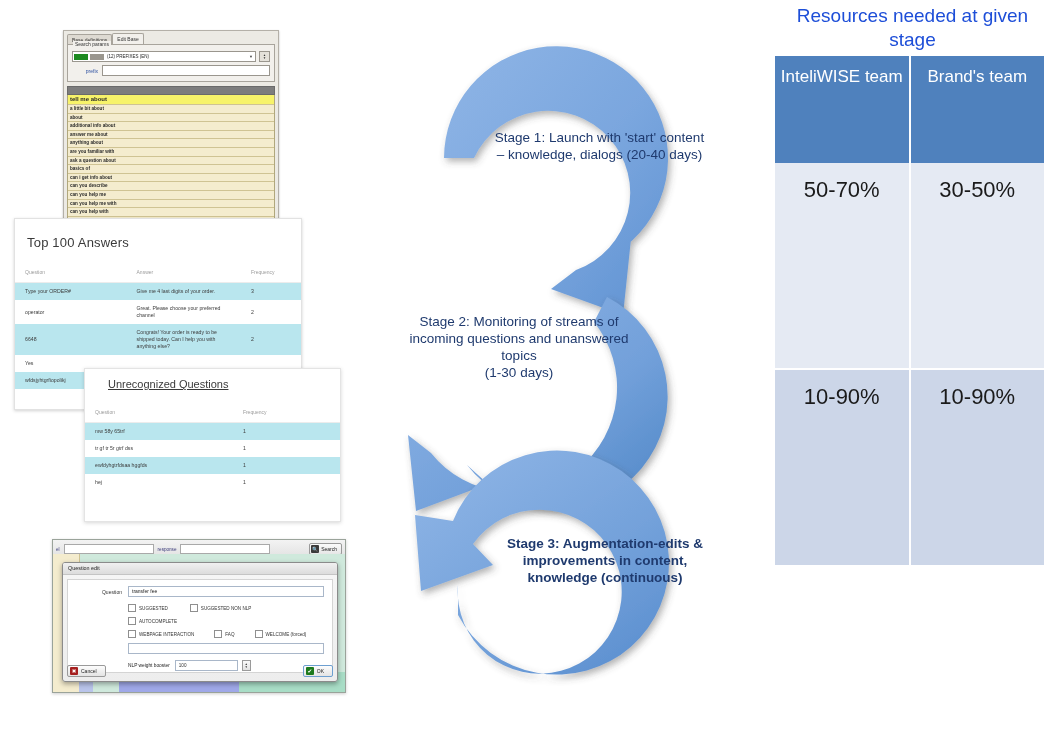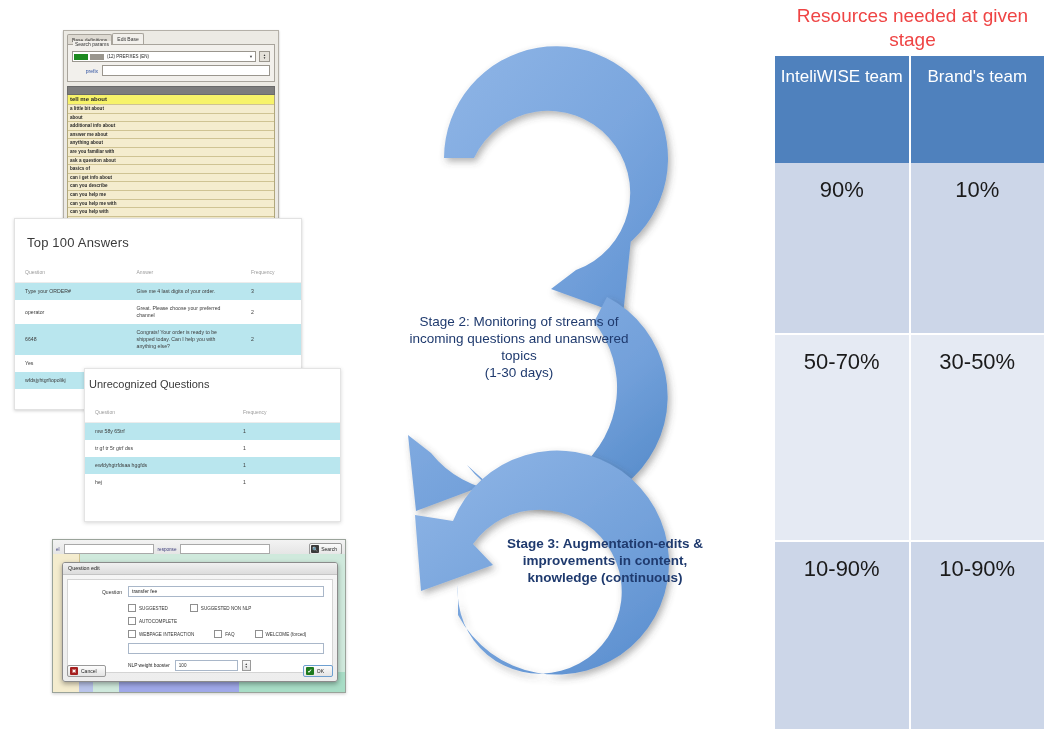--- a/index.html
+++ b/index.html
@@ -98,21 +98,21 @@
   .col-f { width: 21%; }
 
   
   #shotC {
     left: 84px; top: 368px; width: 255px; height: 152px;
     background: #ffffff;
     border: 1px solid #e4e4e4;
     box-shadow: 0 1px 4px rgba(0,0,0,.16);
   }
   #shotC .title {
-    font-size: 11px; color: #3a3a3a; padding: 9px 0 0 4px; font-weight: 400;
+    font-size: 11px; color: #3a3a3a; padding: 9px 0 0 23px; font-weight: 400; text-decoration: underline;
   }
 
   
   #shotD {
     left: 52px; top: 539px; width: 292px; height: 152px;
     background: #e9f4ee;
     border: 1px solid #9aa39a;
     box-shadow: 0 1px 3px rgba(0,0,0,.2);
     overflow: hidden;
     font-size: 5px; color: #222;
@@ -195,21 +195,21 @@
   }
   #stage1-text { left: 492px; top: 129px; width: 215px; }
   #stage2-text { left: 408px; top: 313px; width: 222px; }
   #stage3-text { left: 500px; top: 535px; width: 210px; font-weight: bold; }
   .stage-sub { }
 
   
   #restable { position: absolute; left: 775px; top: 0px; width: 275px; }
   #restable .cap {
     text-align: center; font-size: 19px; line-height: 24px;
-    color: #ef4444; padding-top: 4px;
+    color: #1d4ed8; padding-top: 4px;
   }
   #restable table { border-collapse: collapse; width: 269px; margin-top: 4px; }
   #restable th {
     background: #4f81bd; color: #ffffff; font-weight: 400;
     font-size: 17px; line-height: 21px; text-align: center;
     height: 96px; vertical-align: top; padding-top: 10px;
     border-right: 2px solid #ffffff;
   }
   #restable th:last-child { border-right: none; margin-left: 15px; }
   #restable td {
@@ -480,44 +480,43 @@
         A 112,112 0 1 1 63,620
         L 63,590
         A 82,82 0 1 0 78,549
         L 98,570
         L 26,596
         L 20,520
         Z"></path>
     </g>
   </svg>
 
+  <div class="stage-text" id="stage1-text">
+    <div>Stage 1: Launch with 'start' content – knowledge, dialogs (20-40 days)</div>
+  </div>
 
   <div class="stage-text" id="stage2-text">
     <div>Stage 2: Monitoring of streams of incoming questions and unanswered topics</div>
     <div class="stage-sub">(1-30 days)</div>
   </div>
 
   <div class="stage-text" id="stage3-text">
     <div>Stage 3: Augmentation-edits &amp; improvements in content, knowledge (continuous)</div>
   </div>
 
   <div id="restable">
     <div class="cap">Resources needed at given stage</div>
     <table>
       <thead>
         <tr>
           <th style="width:50%">InteliWISE team</th>
           <th style="width:50%">Brand's team</th>
         </tr>
       </thead>
       <tbody id="resBody">
-          <tr class="r0">
-            <td>90%</td>
-            <td>10%</td>
-          </tr>
           <tr class="r1">
             <td>50-70%</td>
             <td>30-50%</td>
           </tr>
           <tr class="r2">
             <td>10-90%</td>
             <td>10-90%</td>
           </tr>
         </tbody>
     </table>

